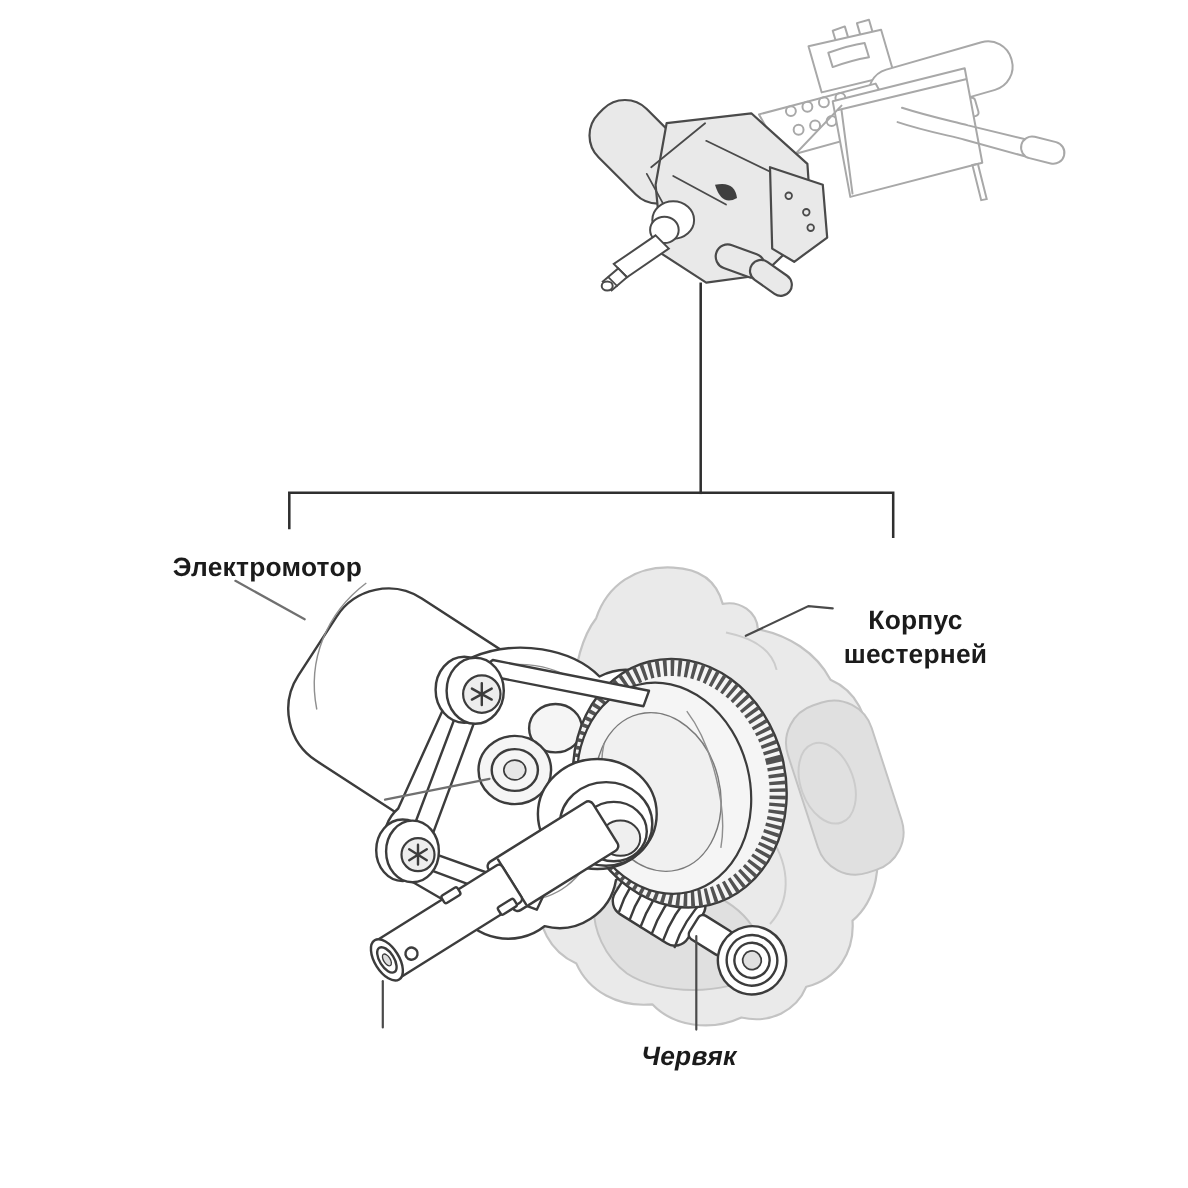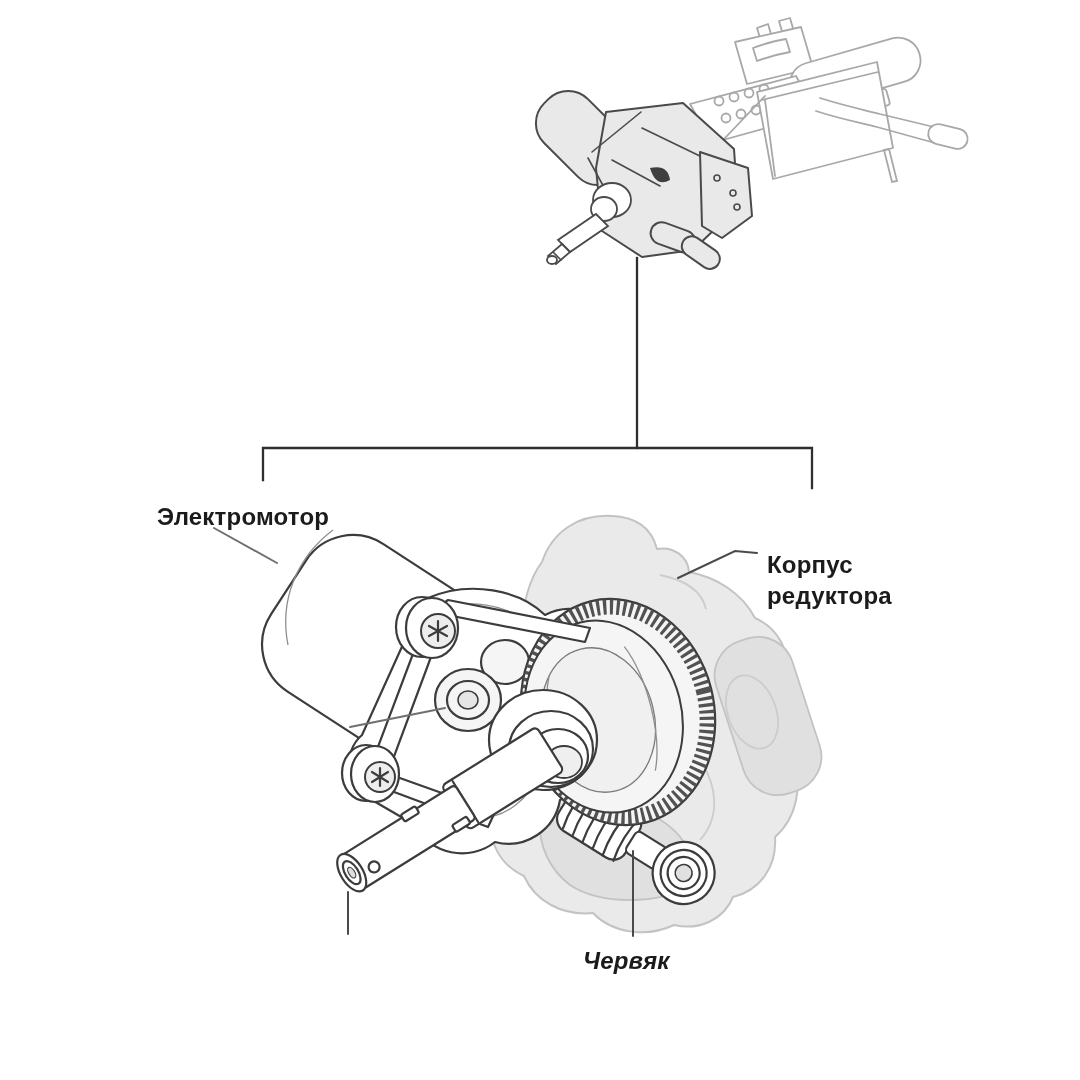--- a/index.html
+++ b/index.html
@@ -1,21 +1,21 @@
 <!DOCTYPE html>
 <html style="--line-dark: #3c3c3c; --line-gray: #a8a8a8; --housing-fill: #eaeaea; --housing-stroke: #c3c3c3; --label-text: #1b1b1b; --leader: #707070;"><head>
 <meta charset="utf-8">
 <style>
   html,body{margin:0;padding:0;}
   body{
     width:1080px;height:1080px;position:relative;overflow:hidden;
     background:#ffffff;
     font-family:"Liberation Sans", sans-serif;
   }
-  .stage{position:absolute;inset:0;}
+  .stage{position:absolute;inset:0;text-align:center;}
   svg{position:absolute;left:0;top:0;}
   .label{
     position:absolute;
     font-weight:700;
     font-size:24px;
     line-height:31px;
     color:var(--label-text,#1b1b1b);
     white-space:pre-line;
     letter-spacing:0.2px;
   }
@@ -227,16 +227,16 @@
       <path class="ldrd" d="M678,578 L735,551 L757,553"></path>
       <path class="ldr" d="M350,727 L445,708"></path>
       <path class="ldrd" d="M348,892 L348,934"></path>
       <path class="ldrd" d="M633,851 L633,936"></path>
     </g>
   </g>
 </svg>
 
 <div class="label" style="left:157px;top:501px;">Электромотор</div>
 <div class="label" style="left:767px;top:549px;">Корпус
-редуктора</div>
+шестерней</div>
 <div class="label" style="left:583px;top:945px;font-style:italic;">Червяк</div>
 
 </div>
 
 </body></html>

